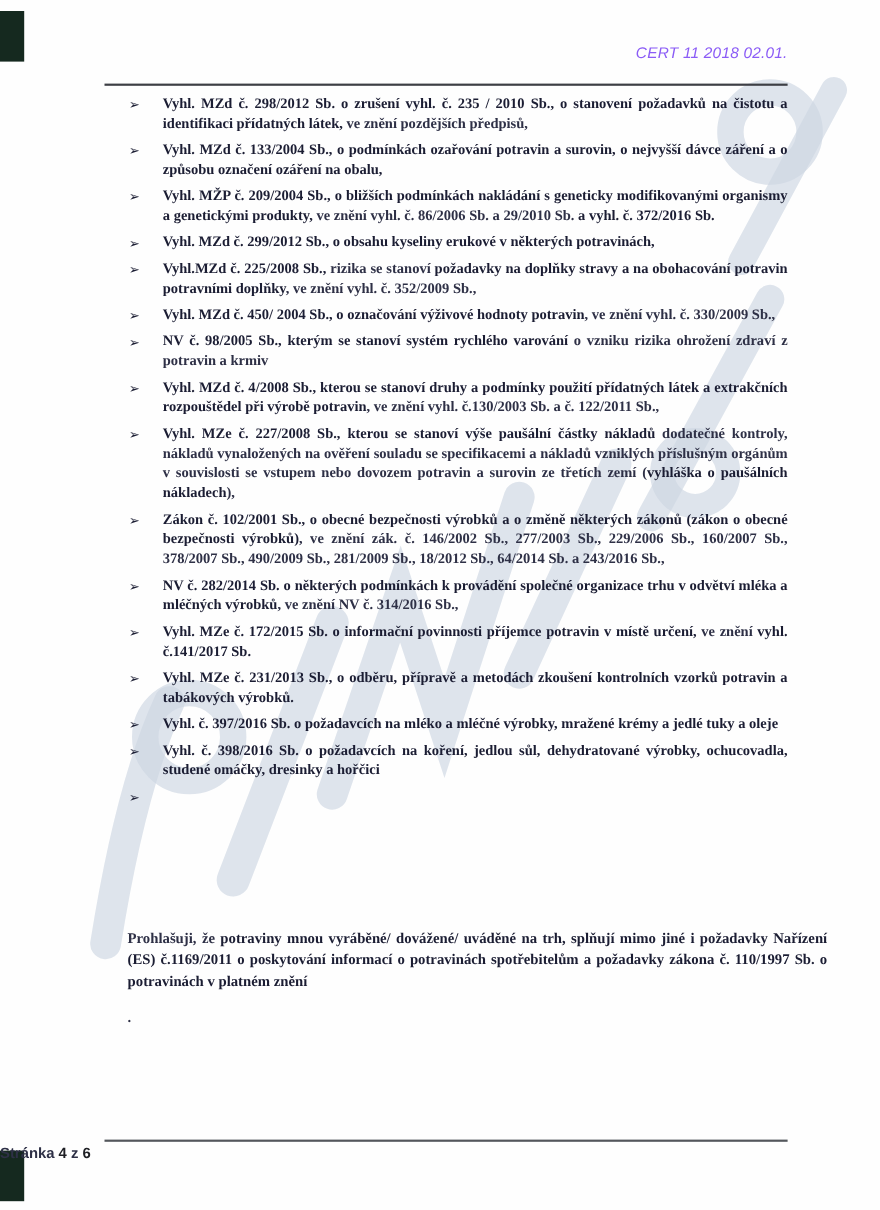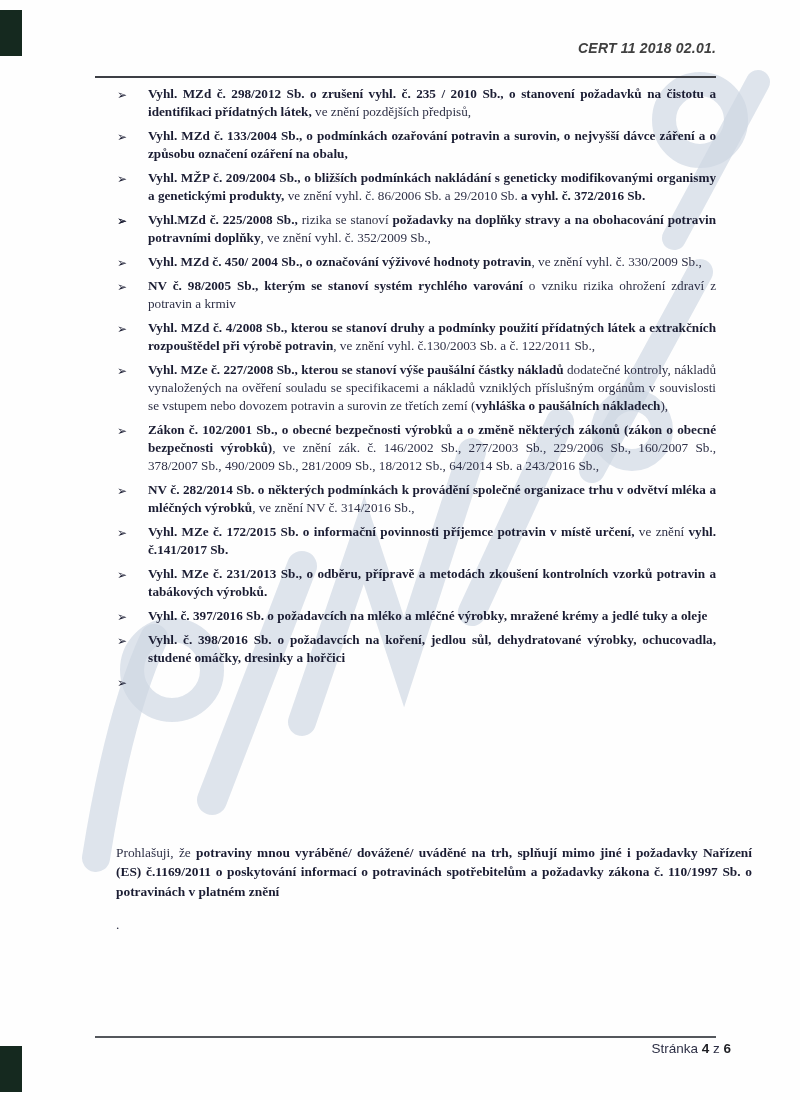--- a/index.html
+++ b/index.html
@@ -15,55 +15,55 @@
   .scan-mark{position:absolute;left:0;width:22px;height:46px;background:var(--scan-mark,#15291f);}
   .scan-mark.top{top:10px;}
   .scan-mark.bottom{top:1046px;}
 
   
   .watermark{position:absolute;inset:0;pointer-events:none;z-index:0;}
 
   .header-code{
     position:absolute;top:40px;right:84px;z-index:2;
     font-family:"Liberation Sans", sans-serif;
-    font-style:italic;font-weight:700;
-    font-size:14px;color:#404040;
+    font-style:italic;font-weight:400;
+    font-size:14px;color:#8b5cf6;
     letter-spacing:.2px;
   }
   .rule-top{position:absolute;top:76px;left:95px;width:621px;height:2px;background:#3d3f45;z-index:2;}
 
   .content{position:absolute;top:85px;left:148px;width:568px;z-index:2;}
   ul.reg-list{list-style:none;margin:0;padding:0;}
   ul.reg-list li{
     position:relative;
     text-align:justify;
     font-size:13.2px;line-height:18px;
     margin:0 0 6px 0;
     color:var(--text-regular,#2e3046);
   }
   ul.reg-list li .arrow{
     position:absolute;left:-31px;top:1px;
     font-size:12px;color:var(--text-bold,#1b1d33);
   }
   .b{font-weight:700;color:var(--text-bold,#1b1d33);}
-  .r{font-weight:400;color:var(--text-regular,#2e3046);}
+  .r{font-weight:700;color:var(--text-regular,#2e3046);}
 
   .paragraphs{position:absolute;top:843px;left:80px;width:636px;z-index:2;margin-left:36px;}
   .paragraphs p{
     text-align:justify;
     font-size:13.4px;line-height:19.4px;
     margin:0 0 17px 0;
     color:var(--text-regular,#2e3046);
   }
   .paragraphs p.dot{margin:0;line-height:14px;}
 
   .footer-rule{position:absolute;top:1036px;left:95px;width:621px;height:1.6px;background:#54575c;z-index:2;}
   .footer-text{
     position:absolute;top:1041px;left:0;width:731px;z-index:2;
-    text-align:right;
+    text-align:left;
     font-family:"Liberation Sans", sans-serif;
     font-size:13.5px;color:#1e1f24;
   }
   .footer-text .b{color:#1e1f24;}
 </style>
 </head>
 <body>
 
 <div class="page">
 
@@ -85,21 +85,21 @@
   </svg>
 
   <div class="header-code">CERT 11 2018 02.01.</div>
   <div class="rule-top"></div>
 
   <div class="content">
     <ul class="reg-list" id="reg-list">
         <li><span class="arrow">➢</span><span class="b">Vyhl. MZd č. 298/2012 Sb. o zrušení vyhl. č. 235 / 2010 Sb., o stanovení požadavků na čistotu a identifikaci přídatných látek,</span><span class="r"> ve znění pozdějších předpisů,</span></li>
         <li><span class="arrow">➢</span><span class="b">Vyhl. MZd č. 133/2004 Sb., o podmínkách ozařování potravin a surovin, o nejvyšší dávce záření a o způsobu označení ozáření na obalu,</span></li>
         <li><span class="arrow">➢</span><span class="b">Vyhl. MŽP č. 209/2004 Sb., o bližších podmínkách nakládání s geneticky modifikovanými organismy a genetickými produkty,</span><span class="r"> ve znění vyhl. č. 86/2006 Sb. a 29/2010 Sb. </span><span class="b">a vyhl. č. 372/2016 Sb.</span></li>
-        <li><span class="arrow">➢</span></li>
+        <li><span class="arrow">➢</span><span class="b">Vyhl. MZd č. 299/2012 Sb., o obsahu kyseliny erukové v některých potravinách,</span></li>
         <li><span class="arrow">➢</span><span class="b">Vyhl.MZd č. 225/2008 Sb.,</span><span class="r"> rizika se stanoví </span><span class="b">požadavky na doplňky stravy a na obohacování potravin potravními doplňky</span><span class="r">, ve znění vyhl. č. 352/2009 Sb.,</span></li>
         <li><span class="arrow">➢</span><span class="b">Vyhl. MZd č. 450/ 2004 Sb., o označování výživové hodnoty potravin</span><span class="r">, ve znění vyhl. č. 330/2009 Sb.,</span></li>
         <li><span class="arrow">➢</span><span class="b">NV č. 98/2005 Sb., kterým se stanoví systém rychlého varování</span><span class="r"> o vzniku rizika ohrožení zdraví z potravin a krmiv</span></li>
         <li><span class="arrow">➢</span><span class="b">Vyhl. MZd č. 4/2008 Sb., kterou se stanoví druhy a podmínky použití přídatných látek a extrakčních rozpouštědel při výrobě potravin</span><span class="r">, ve znění vyhl. č.130/2003 Sb. a č. 122/2011 Sb.,</span></li>
         <li><span class="arrow">➢</span><span class="b">Vyhl. MZe č. 227/2008 Sb., kterou se stanoví výše paušální částky nákladů</span><span class="r"> dodatečné kontroly, nákladů vynaložených na ověření souladu se specifikacemi a nákladů vzniklých příslušným orgánům v souvislosti se vstupem nebo dovozem potravin a surovin ze třetích zemí (</span><span class="b">vyhláška o paušálních nákladech</span><span class="r">),</span></li>
         <li><span class="arrow">➢</span><span class="b">Zákon č. 102/2001 Sb., o obecné bezpečnosti výrobků a o změně některých zákonů (zákon o obecné bezpečnosti výrobků)</span><span class="r">, ve znění zák. č. 146/2002 Sb., 277/2003 Sb., 229/2006 Sb., 160/2007 Sb., 378/2007 Sb., 490/2009 Sb., 281/2009 Sb., 18/2012 Sb., 64/2014 Sb. a 243/2016 Sb.,</span></li>
         <li><span class="arrow">➢</span><span class="b">NV č. 282/2014 Sb. o některých podmínkách k provádění společné organizace trhu v odvětví mléka a mléčných výrobků</span><span class="r">, ve znění NV č. 314/2016 Sb.,</span></li>
         <li><span class="arrow">➢</span><span class="b">Vyhl. MZe č. 172/2015 Sb. o informační povinnosti příjemce potravin v místě určení,</span><span class="r"> ve znění </span><span class="b">vyhl. č.141/2017 Sb.</span></li>
         <li><span class="arrow">➢</span><span class="b">Vyhl. MZe č. 231/2013 Sb., o odběru, přípravě a metodách zkoušení kontrolních vzorků potravin a tabákových výrobků.</span></li>
         <li><span class="arrow">➢</span><span class="b">Vyhl. č. 397/2016 Sb. o požadavcích na mléko a mléčné výrobky, mražené krémy a jedlé tuky a oleje</span></li>

